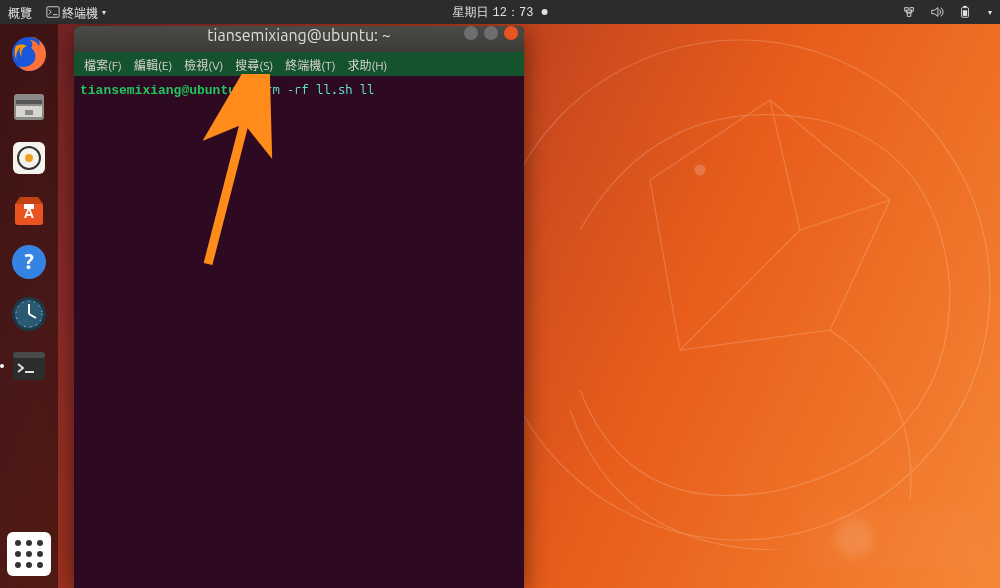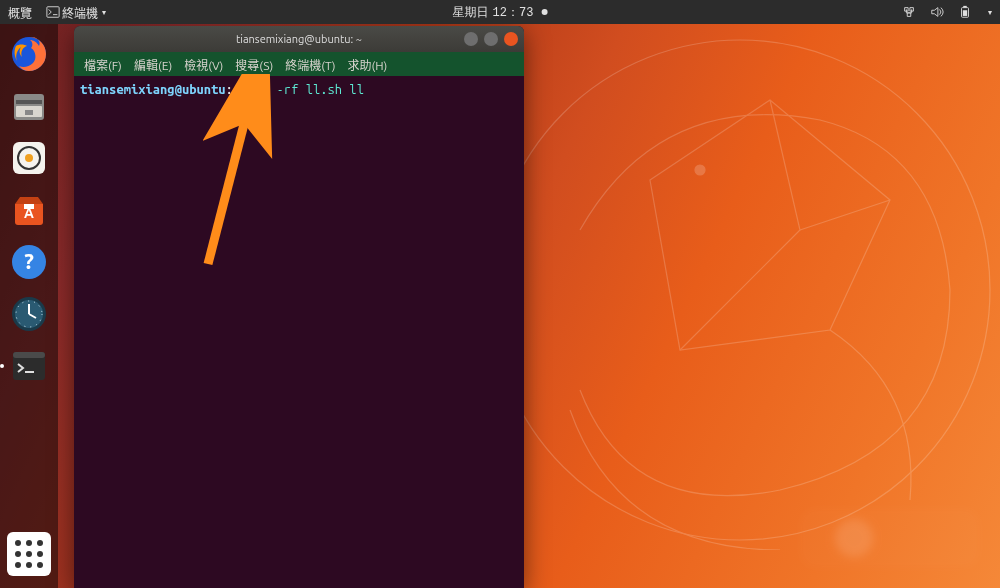--- a/index.html
+++ b/index.html
@@ -114,25 +114,24 @@
       box-shadow: 0 6px 24px rgba(0,0,0,0.5);
       z-index: 60;
       display: flex;
       flex-direction: column;
       overflow: hidden;
     }
     .title-bar {
       height: 26px;
       background: linear-gradient(#4a4a46, #3c3b37);
       display: flex;
-      align-items: center;
       justify-content: center;
       position: relative;
       color: #dedede;
-      font-size: 11px;
+      font-size: 16px;
     }
     .window-controls {
       position: absolute;
       right: 6px;
       display: flex;
       gap: 6px;
     }
     .wbtn {
       width: 14px; height: 14px;
       border-radius: 50%;
@@ -157,21 +156,21 @@
     .terminal-body {
       flex: 1;
       background: #2d0922;
       padding: 4px 6px;
       font-family: "Ubuntu Mono", "DejaVu Sans Mono", monospace;
       font-size: 13px;
       line-height: 1.4;
       color: #eeeeee;
       overflow: hidden;
     }
-    .prompt-user { color: #7dd3fc; font-weight: bold; }
+    .prompt-user { color: #22c55e; font-weight: bold; font-family: Liberation Mono, monospace; }
     .prompt-path { color: #729fcf; font-weight: bold; }
     .prompt-sep { color: #eeeeee; }
     .cmd { color: #5eead4; }
 
     
     .annotation-arrow {
       position: absolute;
       left: 178px;
       top: 74px;
       z-index: 70;

